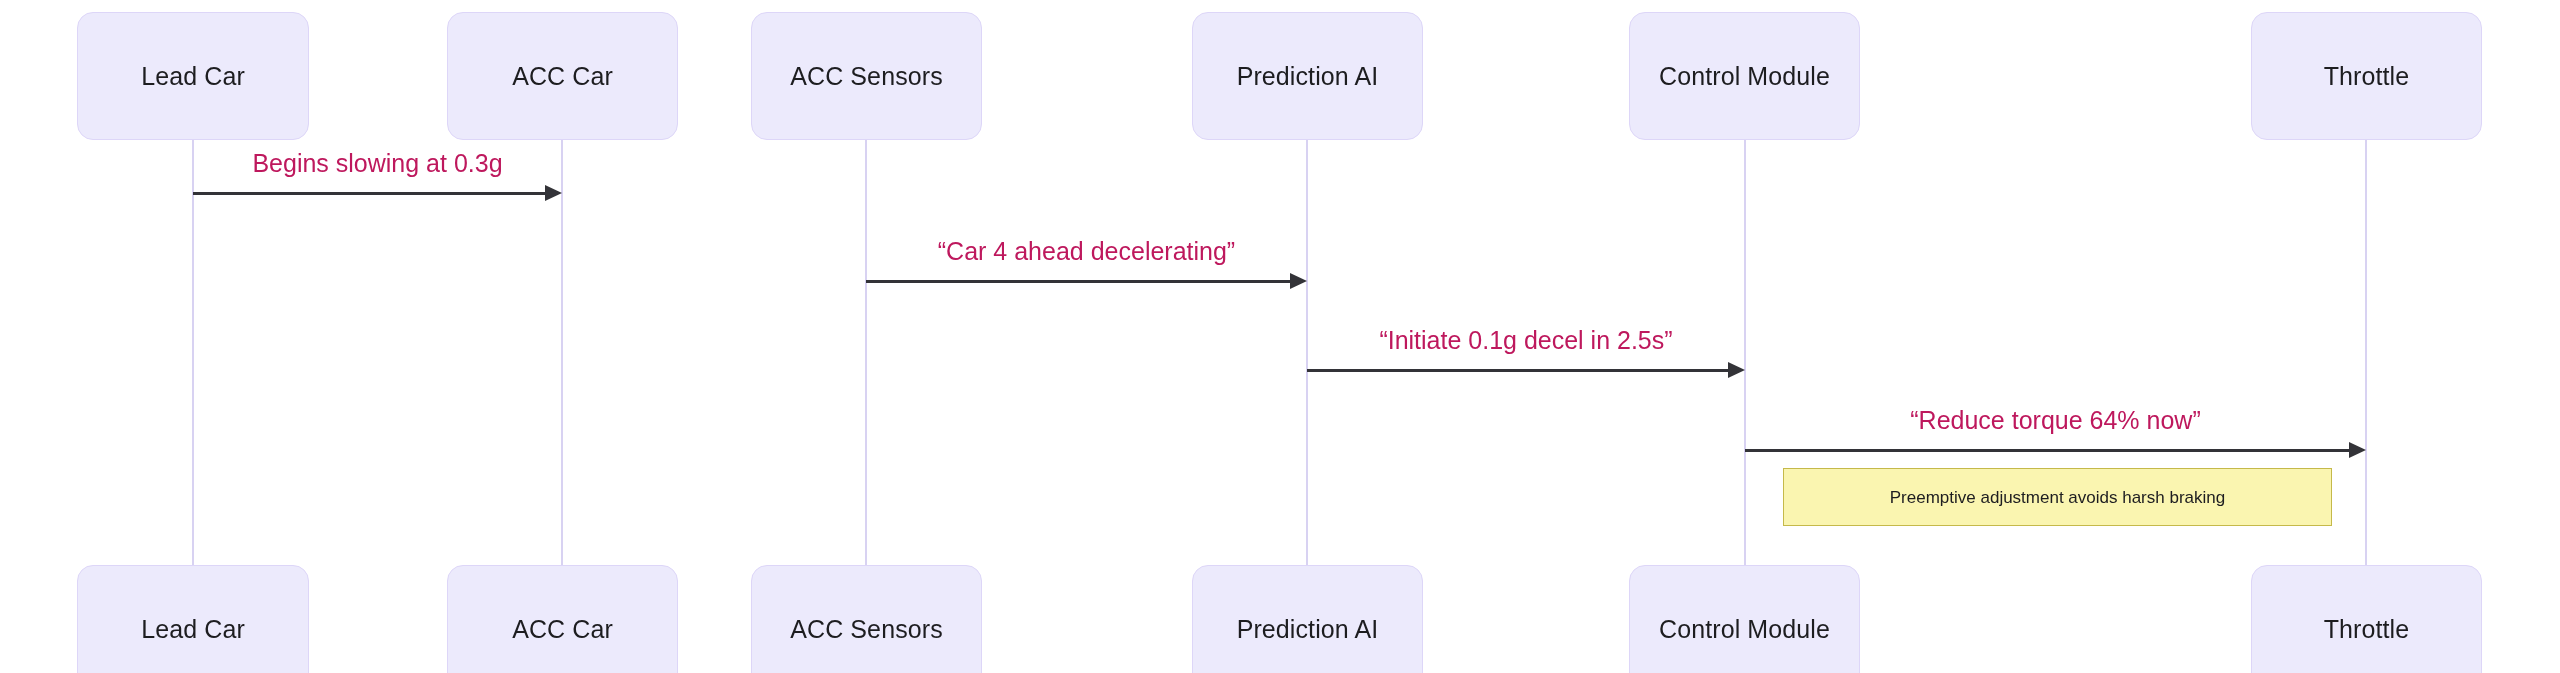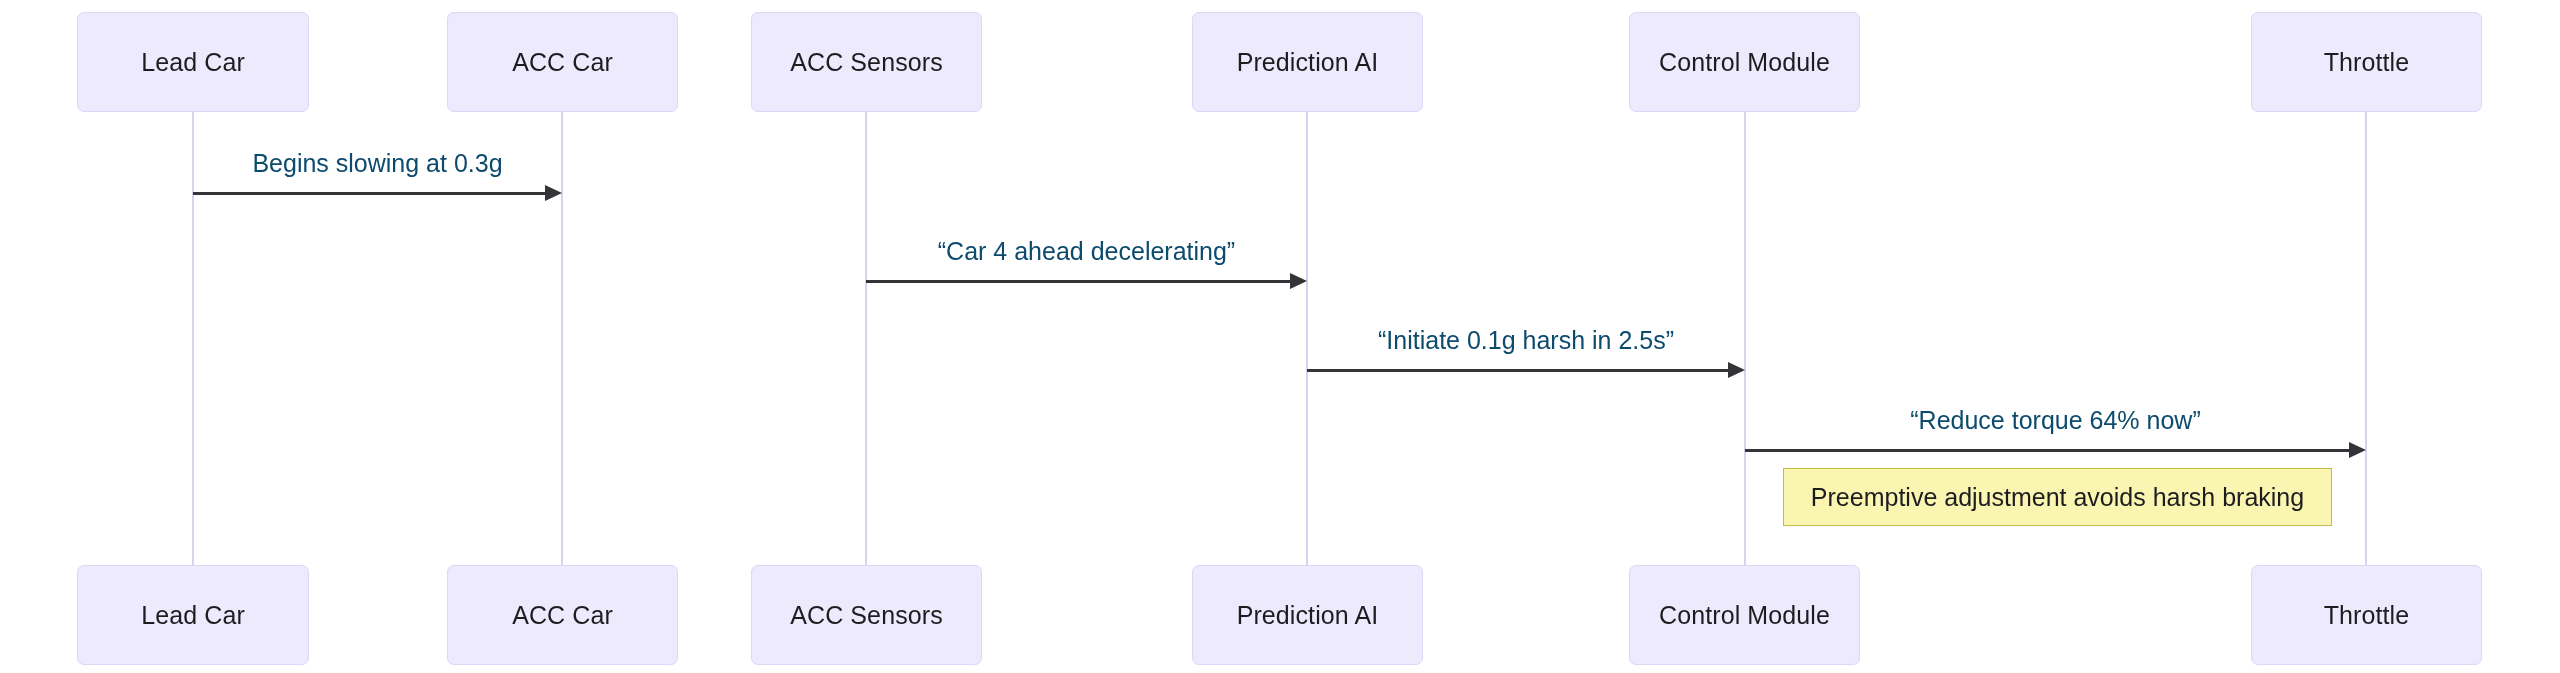--- a/index.html
+++ b/index.html
@@ -22,24 +22,24 @@
   
   .lifeline {
     position: absolute;
     width: 2px;
     background: #d8d2f2;
   }
   
   .actor-box {
     position: absolute;
     box-sizing: border-box;
-    height: 100px;
+    height: 128px;
     background: #eceafc;
     border: 1.6px solid #ddd6f8;
-    border-radius: 7px;
+    border-radius: 16px;
     display: flex;
     align-items: center;
     justify-content: center;
   }
   .actor-label {
     font-size: 25px;
     color: #1d1d20;
     line-height: 1;
     white-space: nowrap;
     letter-spacing: .1px;
@@ -65,36 +65,36 @@
     border-top: 8.5px solid transparent;
     border-bottom: 8.5px solid transparent;
     border-left: 17px solid #333338;
   }
   .msg-label {
     position: absolute;
     bottom: 16px;
     width: 100%;
     text-align: center;
     font-size: 25px;
-    color: #0c4a6e;
+    color: #be185d;
     white-space: nowrap;
     line-height: 1;
   }
   
   .note-box {
     position: absolute;
     box-sizing: border-box;
     background: #faf5b0;
     border: 1.8px solid #c5b94a;
     display: flex;
     align-items: center;
     justify-content: center;
   }
   .note-text {
-    font-size: 25px;
+    font-size: 17px;
     color: #1d1d20;
     white-space: nowrap;
     line-height: 1;
   }
 </style>
 </head>
 <body>
 
 <div id="diagram">
 
@@ -135,21 +135,21 @@
         <div class="msg-label">Begins slowing at 0.3g</div>
       </div>
       <div class="message" style="left: 866px; top: 280px; width: 441px;">
         <div class="msg-line" style="width: 428px;"></div>
         <div class="msg-head" style="left: 424px;"></div>
         <div class="msg-label">“Car 4 ahead decelerating”</div>
       </div>
       <div class="message" style="left: 1307px; top: 369px; width: 438px;">
         <div class="msg-line" style="width: 425px;"></div>
         <div class="msg-head" style="left: 421px;"></div>
-        <div class="msg-label">“Initiate 0.1g harsh in 2.5s”</div>
+        <div class="msg-label">“Initiate 0.1g decel in 2.5s”</div>
       </div>
       <div class="message" style="left: 1745px; top: 449px; width: 621px;">
         <div class="msg-line" style="width: 608px;"></div>
         <div class="msg-head" style="left: 604px;"></div>
         <div class="msg-label">“Reduce torque 64% now”</div>
       </div>
     </div>
 
   <div id="notes">
       <div class="note-box" style="left: 1783px; top: 468px; width: 549px; height: 58px;">

